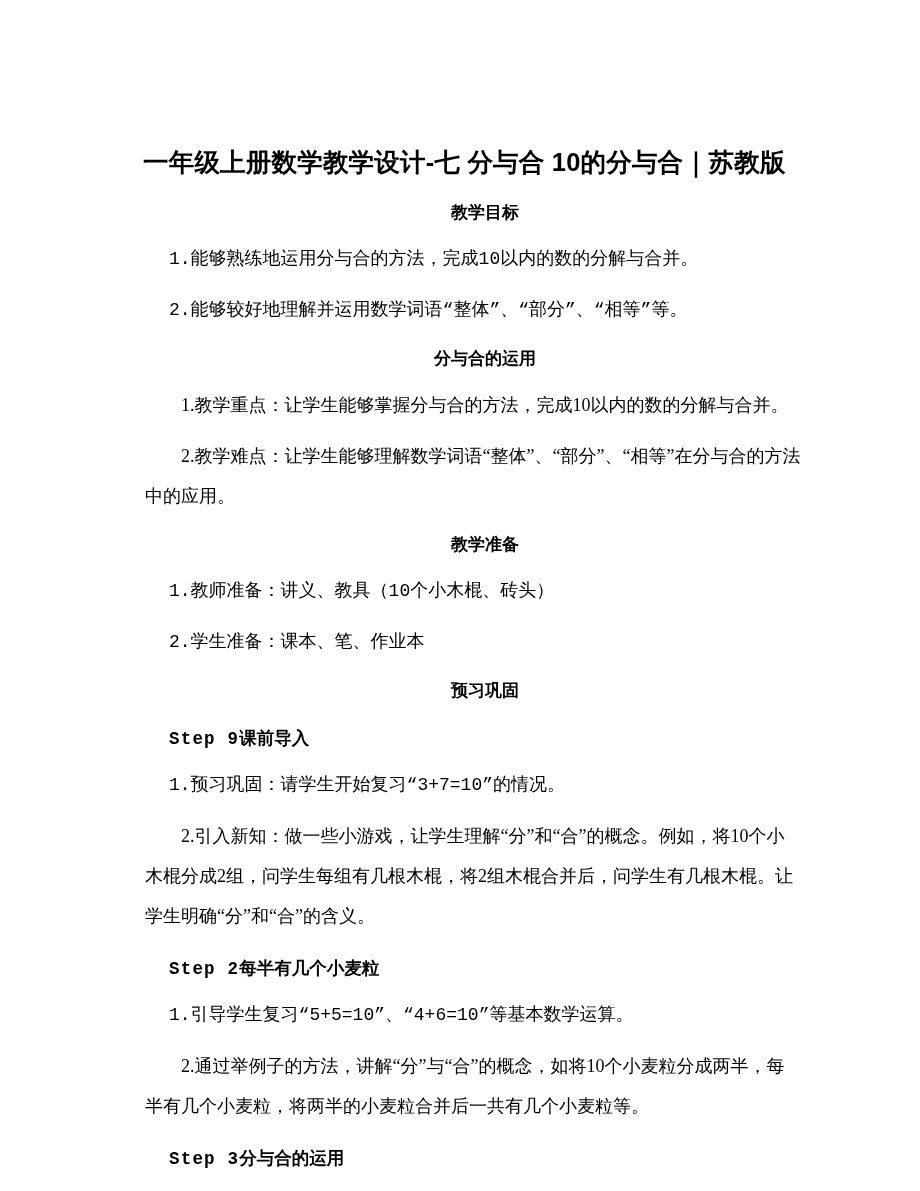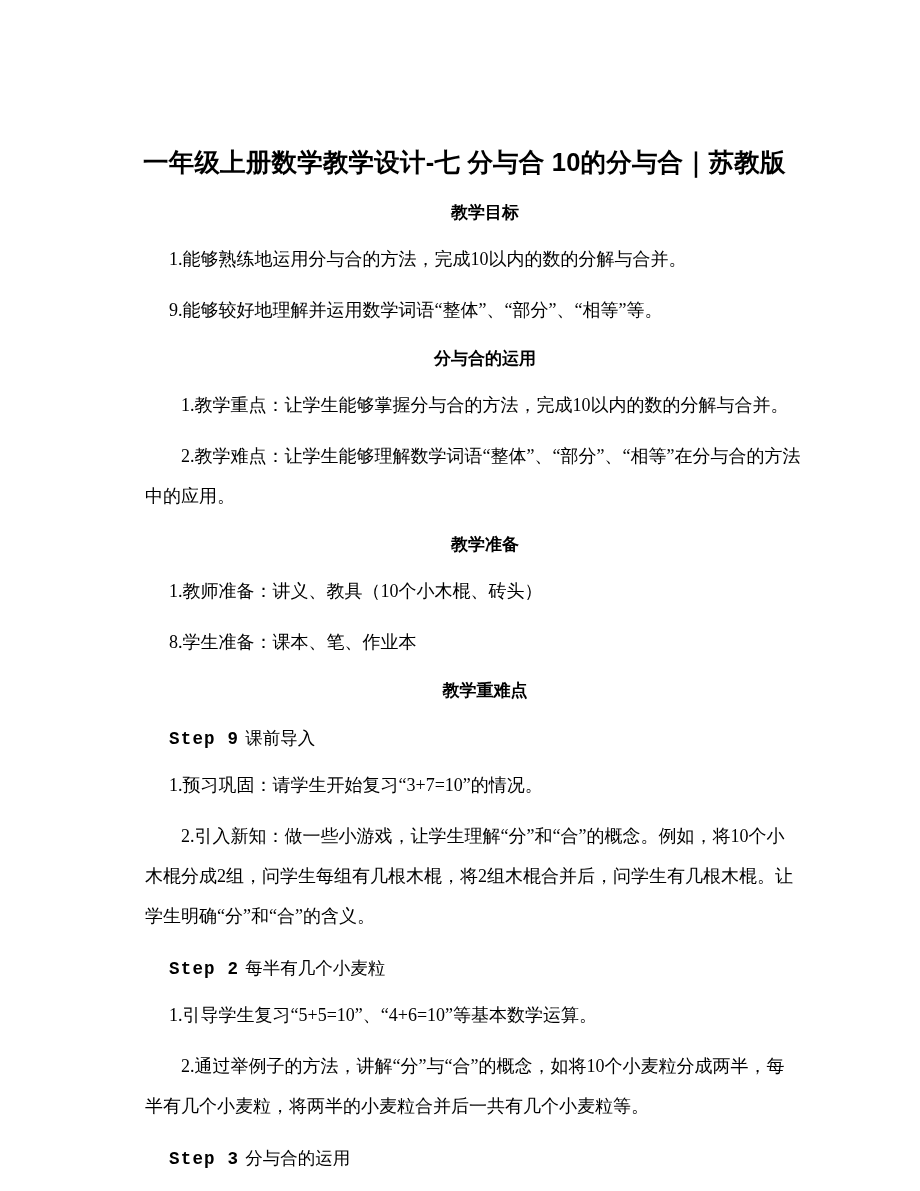--- a/index.html
+++ b/index.html
@@ -51,67 +51,67 @@
     line-height: 30px;
     margin: 17px 0 0 36px;
   }
   .step-heading .step-label {
     font-family: "Liberation Mono", "DejaVu Sans Mono", monospace;
     font-weight: bold;
     letter-spacing: 1.2px;
   }
   .step-heading .step-title {
     font-family: "Liberation Sans", "DejaVu Sans", sans-serif;
-    font-weight: normal;
-    margin-left: 6px;
+    font-weight: bold;
   }
   p.para {
     font-family: "Liberation Serif", "DejaVu Serif", serif;
     font-size: 18px;
     line-height: 40px;
     margin: 11px 0 0 0;
     text-align: left;
   }
   p.para.flush {
     margin-left: 36px;
     text-indent: 0;
+    font-family: Liberation Mono, monospace;
   }
   p.para.indent {
     margin-left: 12px;
     text-indent: 36px;
   }
 </style>
 </head>
 <body>
 
 <div class="page">
   <div class="content">
 
     <h1 class="doc-title">一年级上册数学教学设计-七 分与合 10的分与合｜苏教版</h1>
 
     <div class="section">
       <div class="section-heading">教学目标</div>
       <p class="para flush">1.能够熟练地运用分与合的方法，完成10以内的数的分解与合并。</p>
-      <p class="para flush">9.能够较好地理解并运用数学词语“整体”、“部分”、“相等”等。</p>
+      <p class="para flush">2.能够较好地理解并运用数学词语“整体”、“部分”、“相等”等。</p>
     </div>
 
     <div class="section">
       <div class="section-heading">分与合的运用</div>
       <p class="para indent">1.教学重点：让学生能够掌握分与合的方法，完成10以内的数的分解与合并。</p>
       <p class="para indent">2.教学难点：让学生能够理解数学词语“整体”、“部分”、“相等”在分与合的方法中的应用。</p>
     </div>
 
     <div class="section">
       <div class="section-heading">教学准备</div>
       <p class="para flush">1.教师准备：讲义、教具（10个小木棍、砖头）</p>
-      <p class="para flush">8.学生准备：课本、笔、作业本</p>
+      <p class="para flush">2.学生准备：课本、笔、作业本</p>
     </div>
 
     <div class="section">
-      <div class="section-heading">教学重难点</div>
+      <div class="section-heading">预习巩固</div>
     </div>
 
     <div class="step">
       <div class="step-heading">
         <span class="step-label">Step 9</span><span class="step-title">课前导入</span>
       </div>
       <p class="para flush">1.预习巩固：请学生开始复习“3+7=10”的情况。</p>
       <p class="para indent">2.引入新知：做一些小游戏，让学生理解“分”和“合”的概念。例如，将10个小木棍分成2组，问学生每组有几根木棍，将2组木棍合并后，问学生有几根木棍。让学生明确“分”和“合”的含义。</p>
     </div>
 

